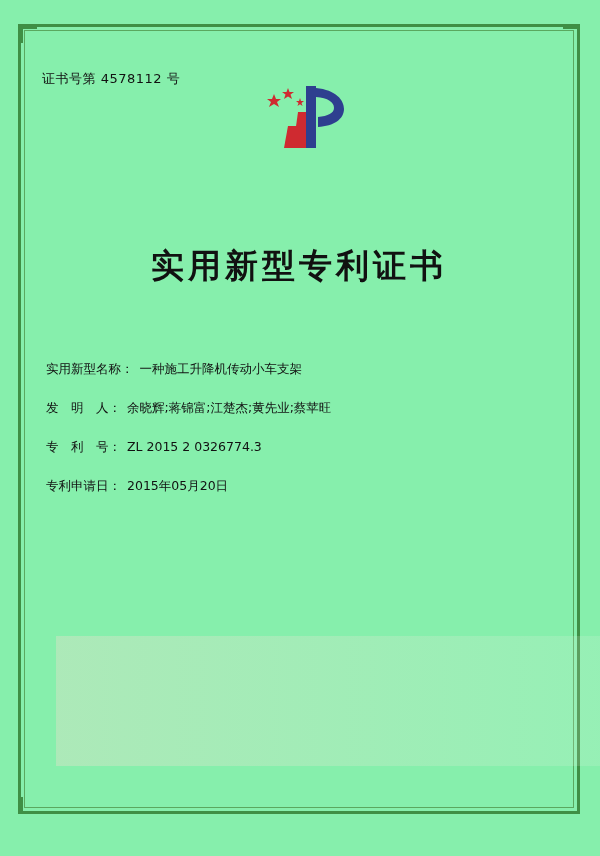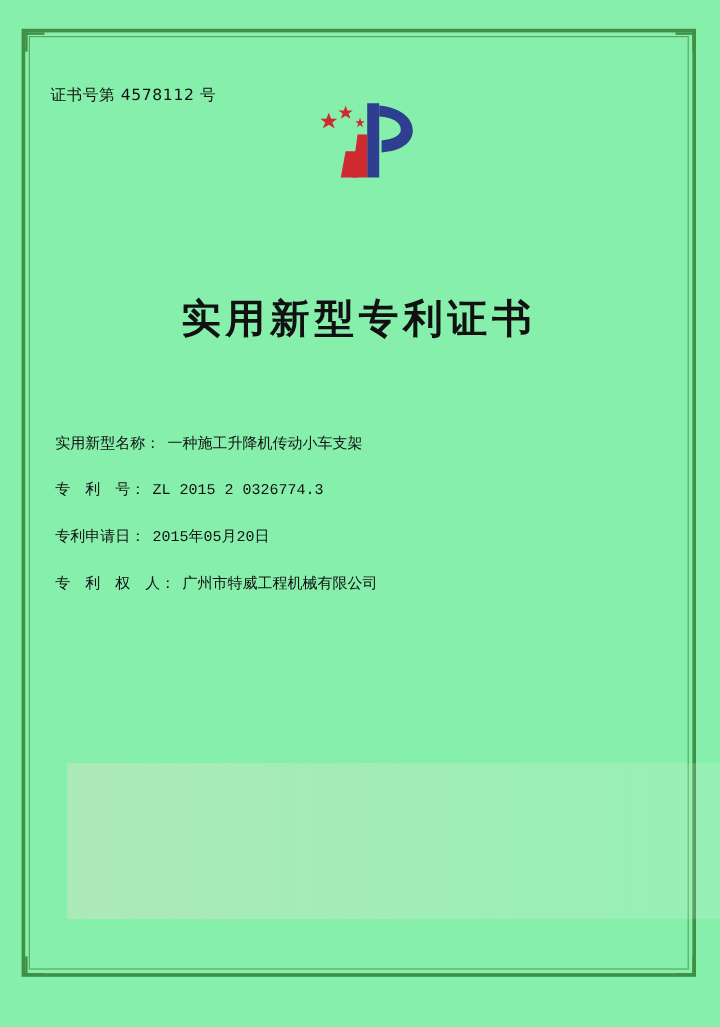--- a/index.html
+++ b/index.html
@@ -158,21 +158,20 @@
   }
   .field-label {
     display: inline-block;
     color: #111;
     font-family: Liberation Serif, serif;
   }
   .field-value {
     display: inline-block;
     margin-left: 6px;
     color: #111;
-    font-family: Liberation Mono, monospace;
   }
 
   
   .watermark {
     position: absolute;
     left: 26px;
     top: 600px;
     width: 546px;
     height: 130px;
     background: linear-gradient(to right, rgba(220,226,200,0.45), rgba(244,244,235,0.15));
@@ -211,24 +210,24 @@
     </div>
 
 
     <div class="doc-title above">实用新型专利证书</div>
 
     <div class="fields above">
       <div class="field-row">
         <span class="field-label">实用新型名称：</span><span class="field-value">一种施工升降机传动小车支架</span>
       </div>
       <div class="field-row">
+        <span class="field-label">发　明　人：</span><span class="field-value">余晓辉;蒋锦富;江楚杰;黄先业;蔡苹旺</span>
+      </div>
+      <div class="field-row">
         <span class="field-label">专　利　号：</span><span class="field-value">ZL 2015 2 0326774.3</span>
       </div>
       <div class="field-row">
         <span class="field-label">专利申请日：</span><span class="field-value">2015年05月20日</span>
-      </div>
-      <div class="field-row">
-        <span class="field-label">专　利　权　人：</span><span class="field-value">广州市特威工程机械有限公司</span>
       </div>
     </div>
 
   </div>
 </div>
 
 </body></html>

